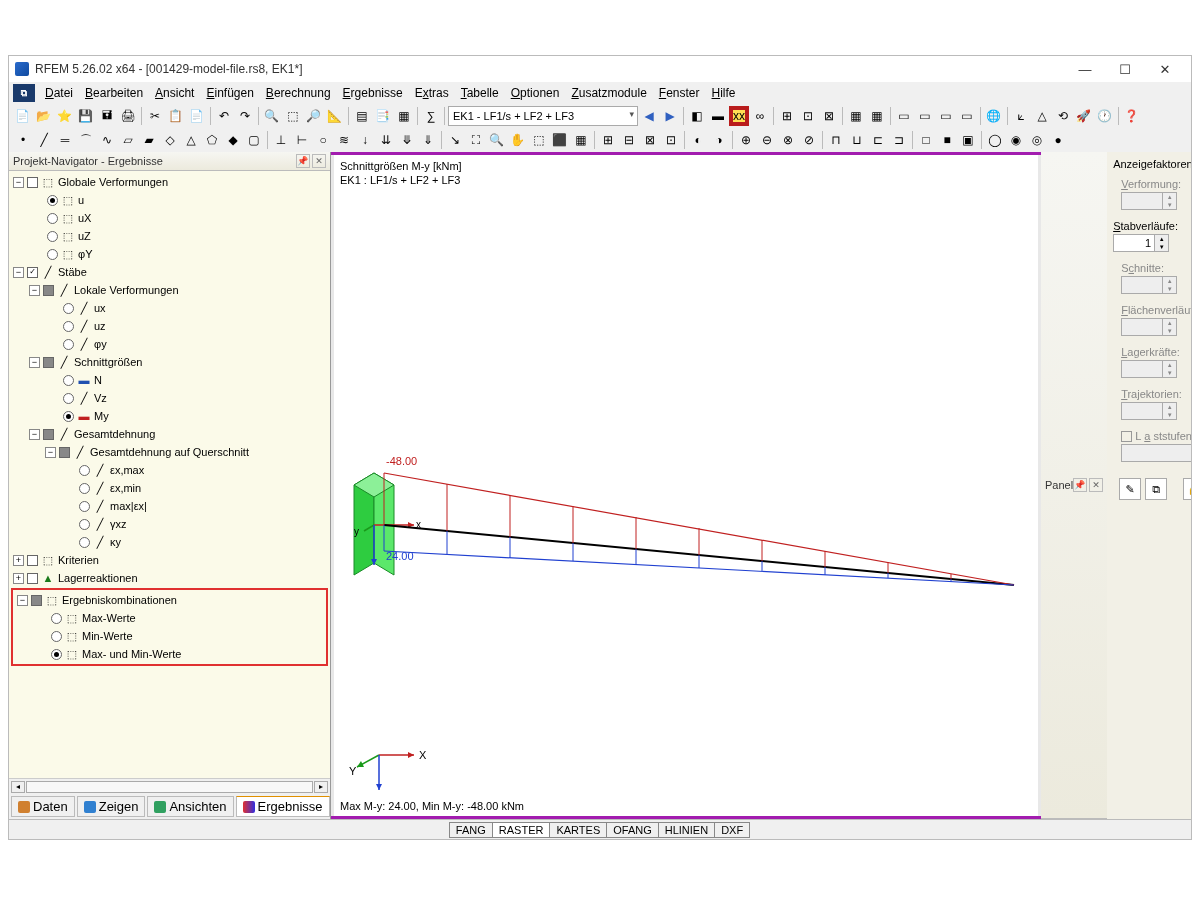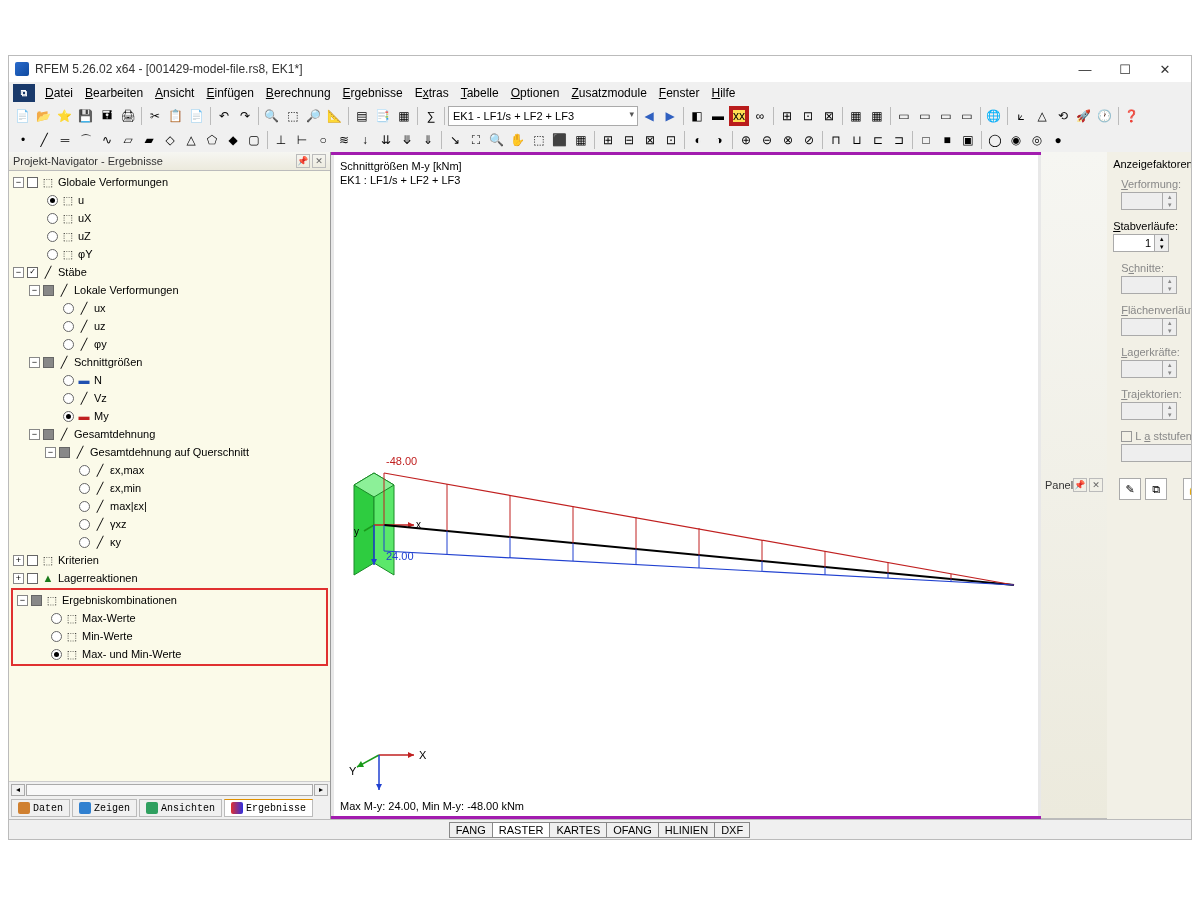--- a/index.html
+++ b/index.html
@@ -188,22 +188,21 @@
     height: 16px; background:#f0f0f0; border-top:1px solid #ccc;
     display:flex;align-items:center;padding:0 2px;
   }
   .nav-scroll-x .arr{width:14px;height:12px;border:1px solid #aaa;display:flex;align-items:center;justify-content:center;font-size:8px;}
   .nav-scroll-x .track{flex:1;height:12px;border:1px solid #aaa;margin:0 1px;background:#f8f8f8;}
   .nav-tabs {
     display: flex;
     background: #f0f0f0;
     padding: 2px;
     gap: 2px;
-    font-size: 10px;
-    font-family: Liberation Mono, monospace;
+    font-size: 13px;
   }
   .nav-tabs .ntab {
     padding: 2px 6px;
     display: flex; align-items: center; gap: 3px;
     border: 1px solid #bbb;
     background: #f0f0f0;
   }
   .nav-tabs .ntab.active {
     background: #fff;
     border-top: 1px solid #e09000;

